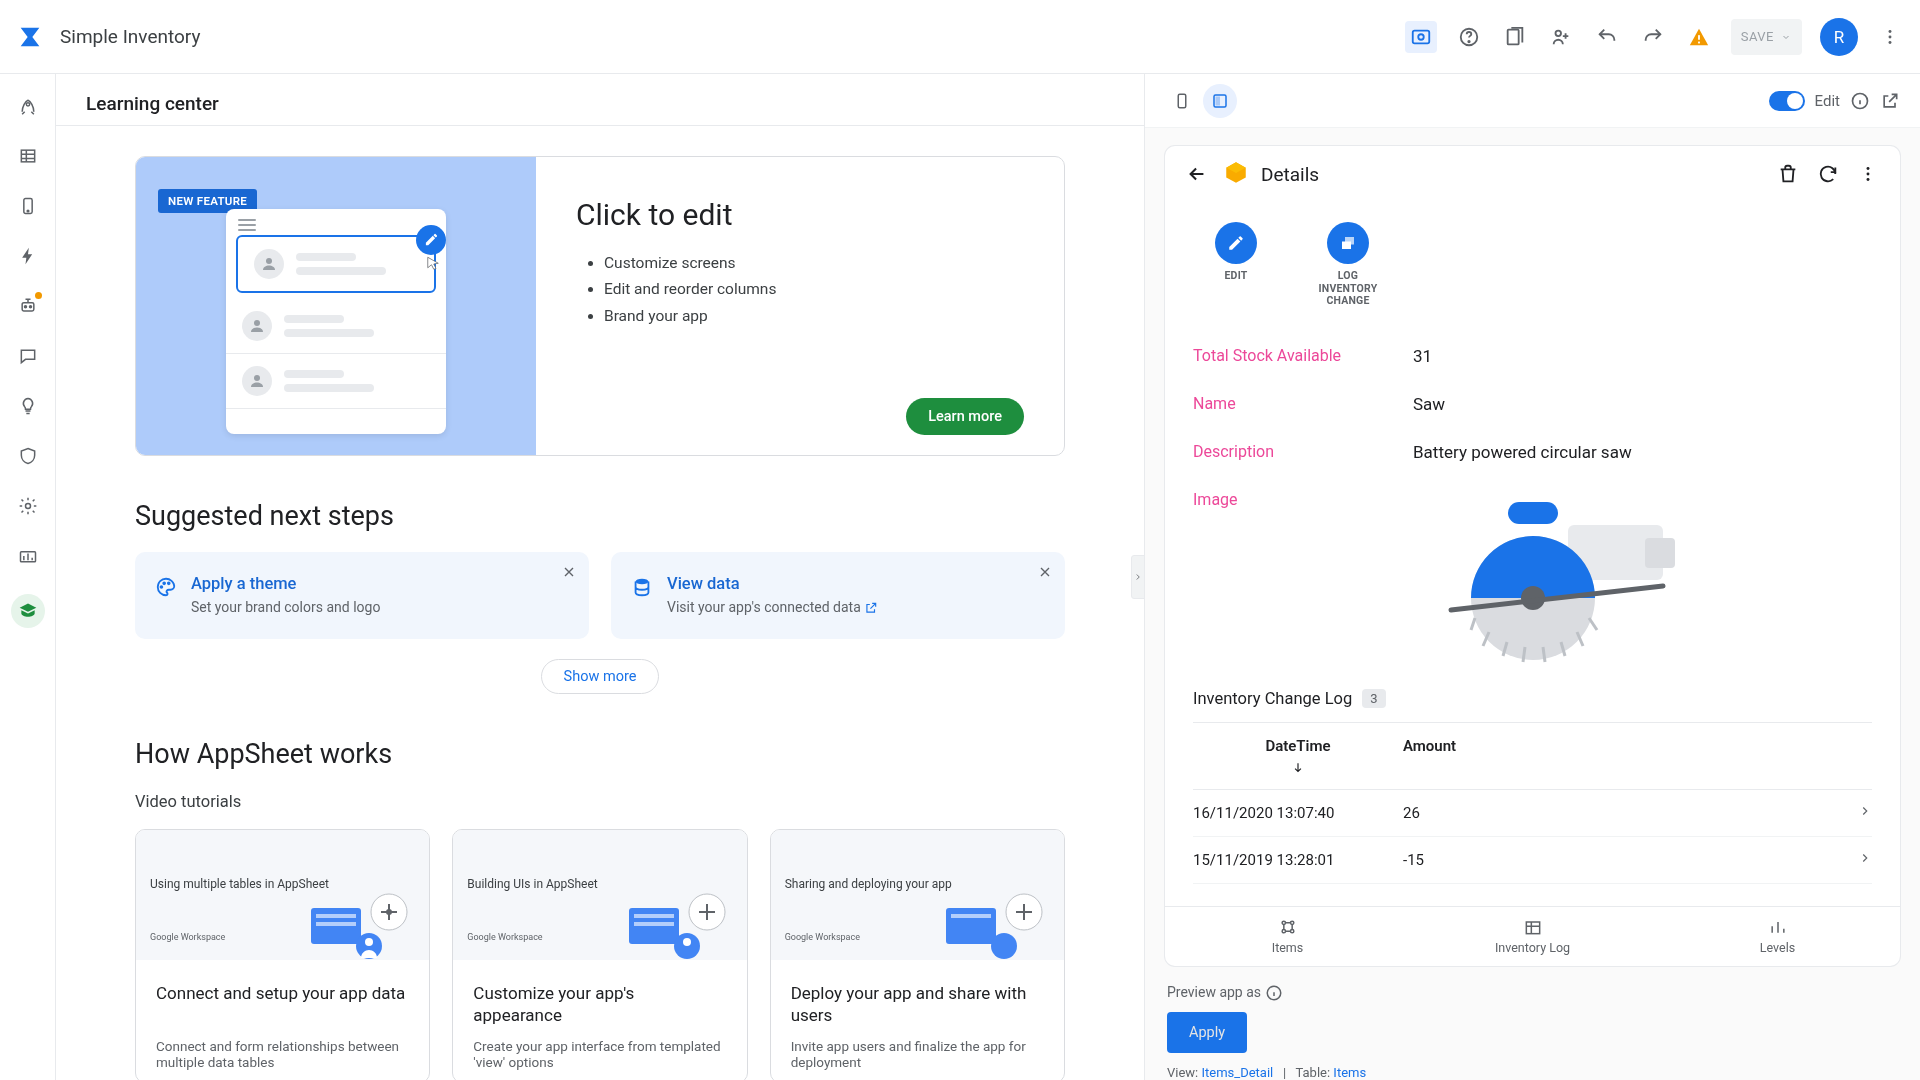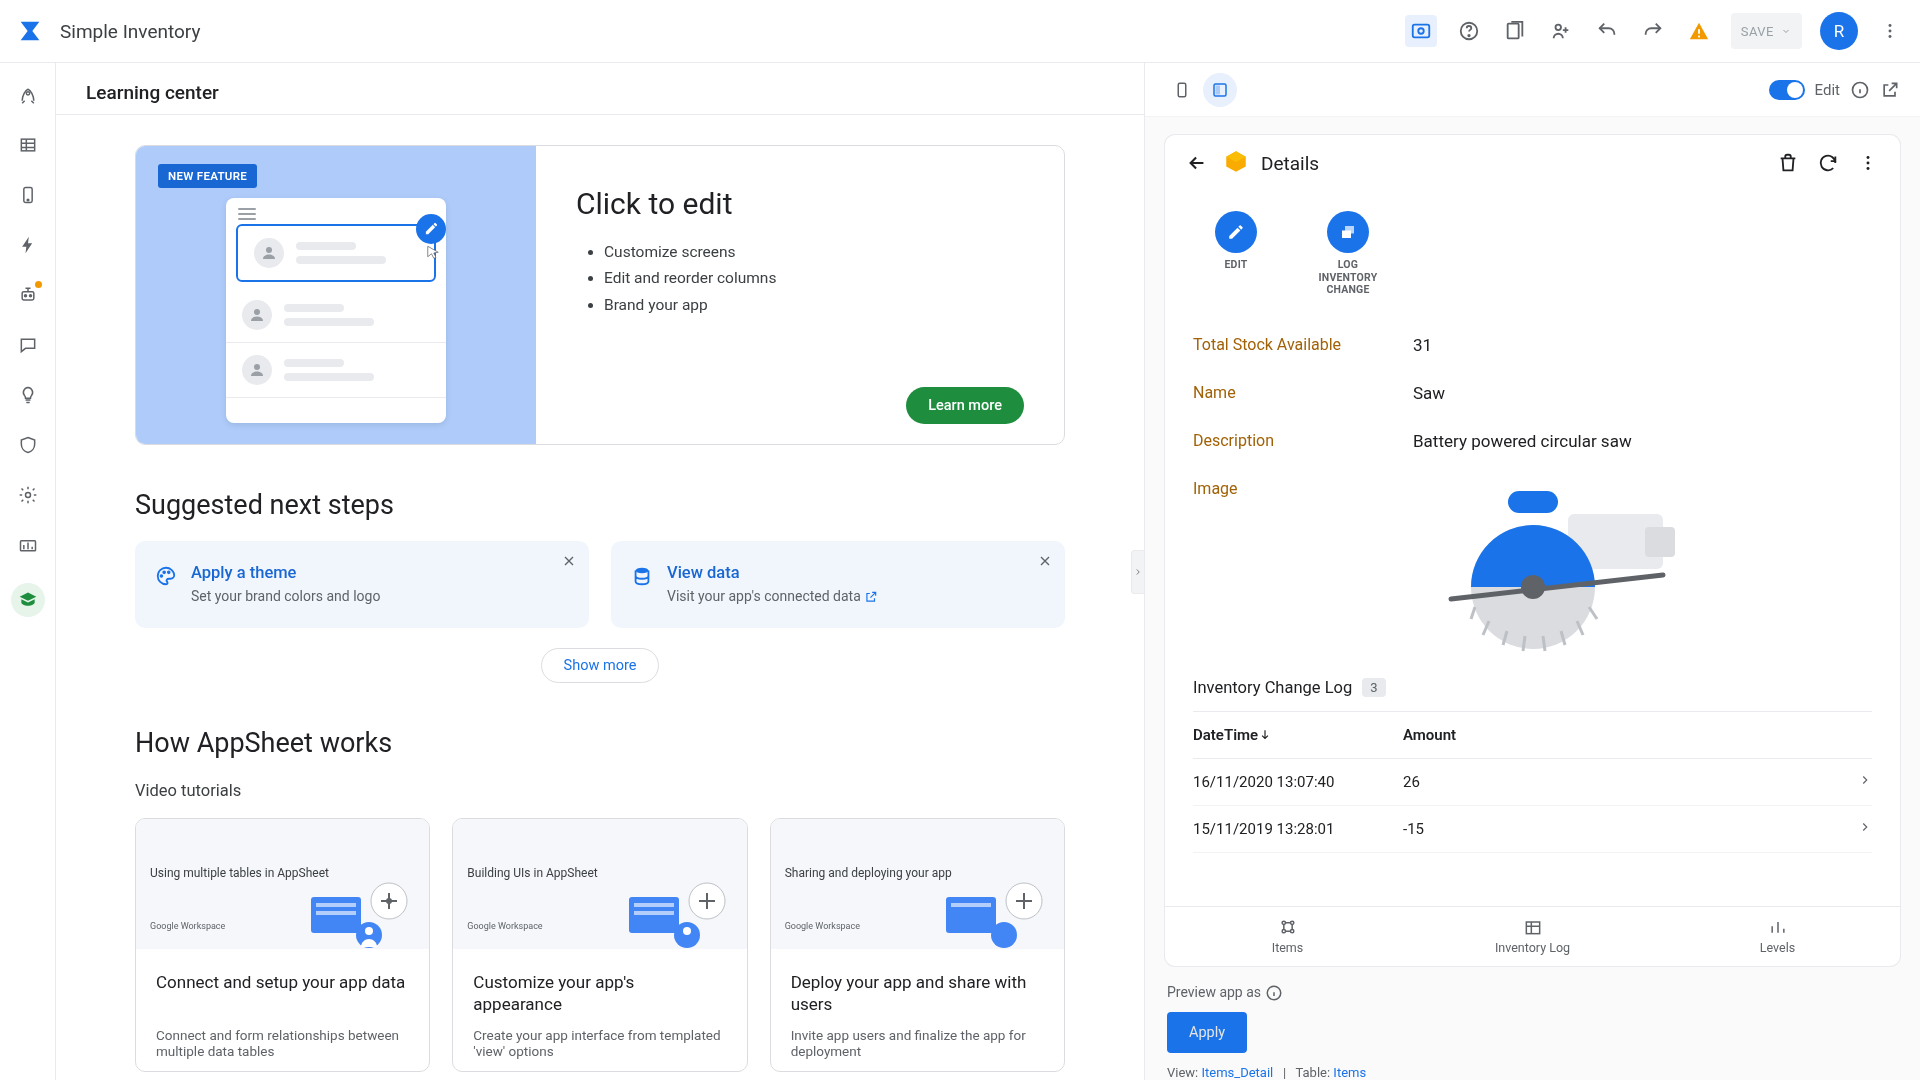--- a/index.html
+++ b/index.html
@@ -1,20 +1,20 @@
 <!DOCTYPE html>
 <html><head>
 <meta charset="utf-8">
 <style>
   * { box-sizing: border-box; margin: 0; padding: 0; font-family: 'Google Sans', Roboto, Arial, sans-serif; }
   body { width: 1920px; height: 1080px; background: #fff; color: #202124; overflow: hidden; }
   .app { display: flex; flex-direction: column; height: 100%; }
 
   
-  .topbar { height: 63px; display: flex; align-items: center; padding: 0 16px; border-bottom: 1px solid #e8eaed; }
+  .topbar { height: 74px; display: flex; align-items: center; padding: 0 16px; border-bottom: 1px solid #e8eaed; }
   .logo-icon { width: 28px; height: 28px; margin-right: 16px; }
   .app-title { font-size: 19px; font-weight: 400; color: #3c4043; }
   .topbar-spacer { flex: 1; }
   .topbar-actions { display: flex; align-items: center; gap: 18px; }
   .icon-btn { width: 28px; height: 28px; display: flex; align-items: center; justify-content: center; cursor: pointer; color: #5f6368; border-radius: 50%;}
   .icon-btn.active-square { background: #e8f0fe; border-radius: 4px; padding:4px; width:32px; height:32px;}
   .icon-btn svg { width: 22px; height: 22px; }
   .warn { color: #f29900; }
   .save-dropdown { display: flex; align-items: center; background: #f1f3f4; border-radius: 4px; height: 36px; padding: 0 10px; gap: 6px; color: #9aa0a6; font-size: 13px; letter-spacing: .5px; }
   .avatar { width: 38px; height: 38px; border-radius: 50%; background: #1a73e8; color: #fff; display: flex; align-items: center; justify-content: center; font-size: 17px; }
@@ -30,21 +30,21 @@
   .rail-icon.learning { width:34px; height:34px; border-radius:50%; background:#e6f4ea; color:#1e8e3e;}
   .rail-icon svg { width: 20px; height: 20px; }
 
   
   .center { flex: 1; overflow-y: auto; position: relative; border-right:1px solid #e8eaed;}
   .center-header { padding: 18px 30px 10px; border-bottom:1px solid #e8eaed;}
   .center-header h2 { font-size: 19px; font-weight: 500; }
   .center-body { padding: 30px 40px 0 40px; max-width: 1010px; margin: 0 auto;}
   .feature-card { border:1px solid #dadce0; border-radius:10px; display:flex; overflow:hidden; height:300px;}
   .feature-illus { width: 400px; background:#aecbfa; position:relative; display:flex;align-items:center;justify-content:center;}
-  .new-feature-badge { position:absolute; top:18px; left:22px; background:#1967d2; color:#fff; font-size:11.5px; font-weight:600; letter-spacing:.3px; padding:5px 10px; border-radius:3px;}
+  .new-feature-badge { position:absolute; top:32px; left:22px; background:#1967d2; color:#fff; font-size:11.5px; font-weight:600; letter-spacing:.3px; padding:5px 10px; border-radius:3px;}
   .mock-device { width:220px; height:225px; background:#fff; border-radius:8px; margin-top:30px; box-shadow:0 2px 6px rgba(0,0,0,.1); position:relative; padding:12px 0 0;}
   .mock-hamburger{position:absolute;top:10px;left:12px;width:18px;height:12px;display:flex;flex-direction:column;justify-content:space-between;}
   .mock-hamburger span{height:2px;background:#9aa0a6;border-radius:1px;}
   .mock-row { display:flex; align-items:center; gap:12px; padding:12px 16px; border-bottom:1px solid #e8eaed;}
   .mock-row:first-of-type{margin-top:18px;}
   .mock-avatar{width:30px;height:30px;border-radius:50%;background:#e8eaed;display:flex;align-items:center;justify-content:center;}
   .mock-avatar svg{width:18px;height:18px;color:#9aa0a6;}
   .mock-lines{flex:1;display:flex;flex-direction:column;gap:6px;}
   .mock-lines span{height:8px;background:#e8eaed;border-radius:4px;}
   .mock-lines span:first-child{width:60px;}
@@ -90,27 +90,27 @@
   .preview-card { background:#fff; border-radius:10px; height: 100%; display:flex; flex-direction:column; box-shadow:0 0 0 1px #e8eaed;}
   .preview-header { height:56px; display:flex; align-items:center; padding:0 18px; gap:12px;}
   .preview-header .ptitle { font-size:19px; font-weight:400;}
   .preview-header .spacer{flex:1;}
   .preview-body { padding: 20px 28px 0; flex:1; overflow-y:auto;}
   .action-row { display:flex; gap:30px; margin-bottom:24px; padding-left:2px;}
   .action-btn { display:flex; flex-direction:column; align-items:center; gap:6px; cursor:pointer; width:82px;}
   .action-circle{width:42px;height:42px;border-radius:50%;background:#1a73e8;display:flex;align-items:center;justify-content:center;color:#fff;}
   .action-label{font-size:10.5px;font-weight:700;color:#5f6368;text-align:center;line-height:1.2;letter-spacing:.2px;}
   .field-row{display:flex;padding:14px 0;}
-  .field-label{width:220px;color:#a16207;font-size:16px;}
+  .field-label{width:220px;color:#ec4899;font-size:16px;}
   .field-value{font-size:17px;color:#202124;}
   .log-header{display:flex;align-items:center;gap:10px;margin-top:10px;font-size:16.5px;}
   .count-pill{background:#e8eaed;color:#5f6368;border-radius:4px;padding:2px 8px;font-size:13px;}
   .log-table{margin-top:14px;}
   .log-head{display:flex;border-top:1px solid #e8eaed;border-bottom:1px solid #e8eaed;padding:14px 0;font-size:15px;font-weight:600;color:#202124;}
-  .log-head .c1{width:210px;display:flex;align-items:center;gap:0;}
+  .log-head .c1{width:210px;display:flex;align-items:center;gap:6px;flex-direction:column;}
   .log-row{display:flex;padding:14px 0;border-bottom:1px solid #f1f3f4;font-size:15px;align-items:center;}
   .log-row .c1{width:210px;}
   .log-row .chev{margin-left:auto;color:#5f6368;}
   .preview-nav{height:60px;border-top:1px solid #e8eaed;display:flex;}
   .nav-item{flex:1;display:flex;flex-direction:column;align-items:center;justify-content:center;gap:3px;font-size:12.5px;color:#5f6368;cursor:pointer;}
   .nav-item svg{width:20px;height:20px;}
   .bottom-controls{padding:10px 22px 0;font-size:14px;color:#5f6368;}
   .email-row{display:flex;gap:14px;margin-top:10px;align-items:center;}
   .email-input{flex:1;height:42px;border:1px solid #dadce0;border-radius:4px;display:flex;align-items:center;padding:0 12px;gap:10px;color:#9aa0a6;}
   .apply-btn{background:#1a73e8;color:#e5e5e5;border:none;padding:12px 22px;border-radius:4px;font-size:14.5px;cursor:pointer;}

